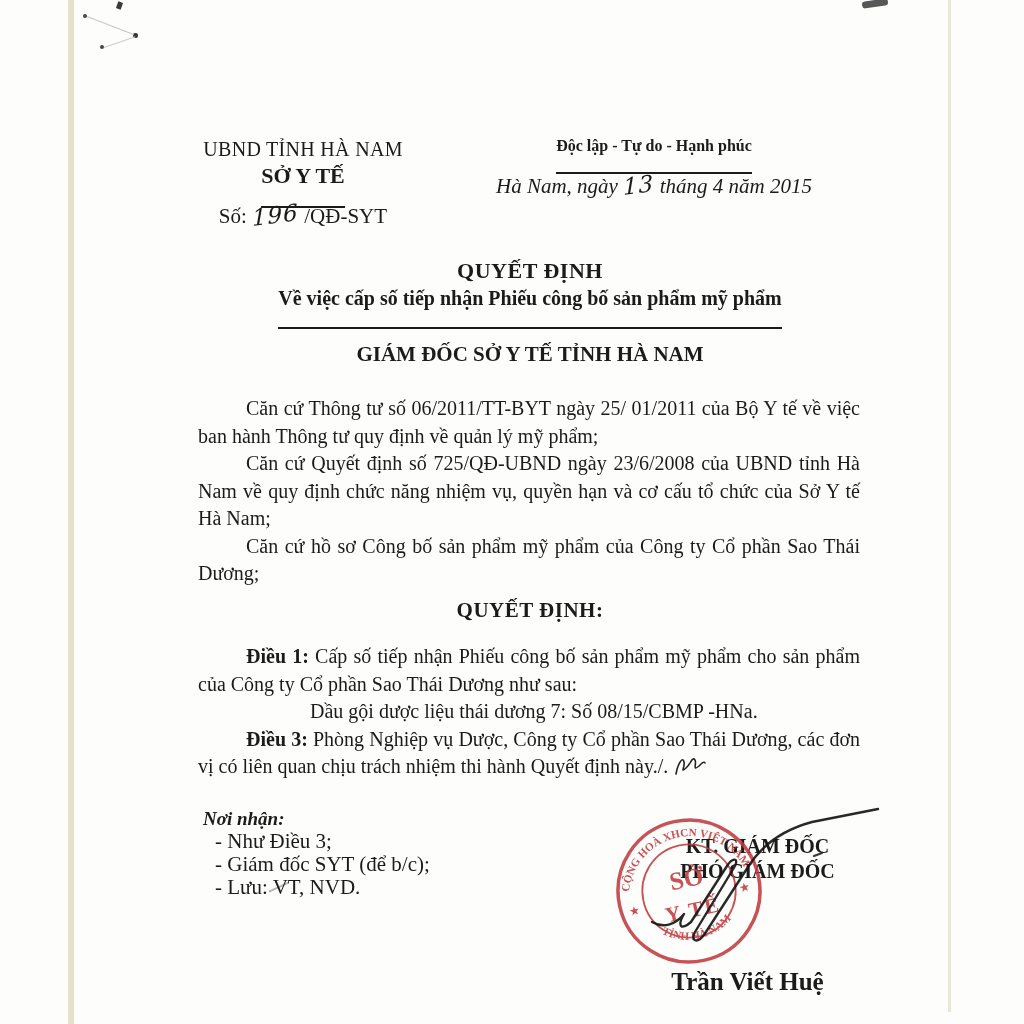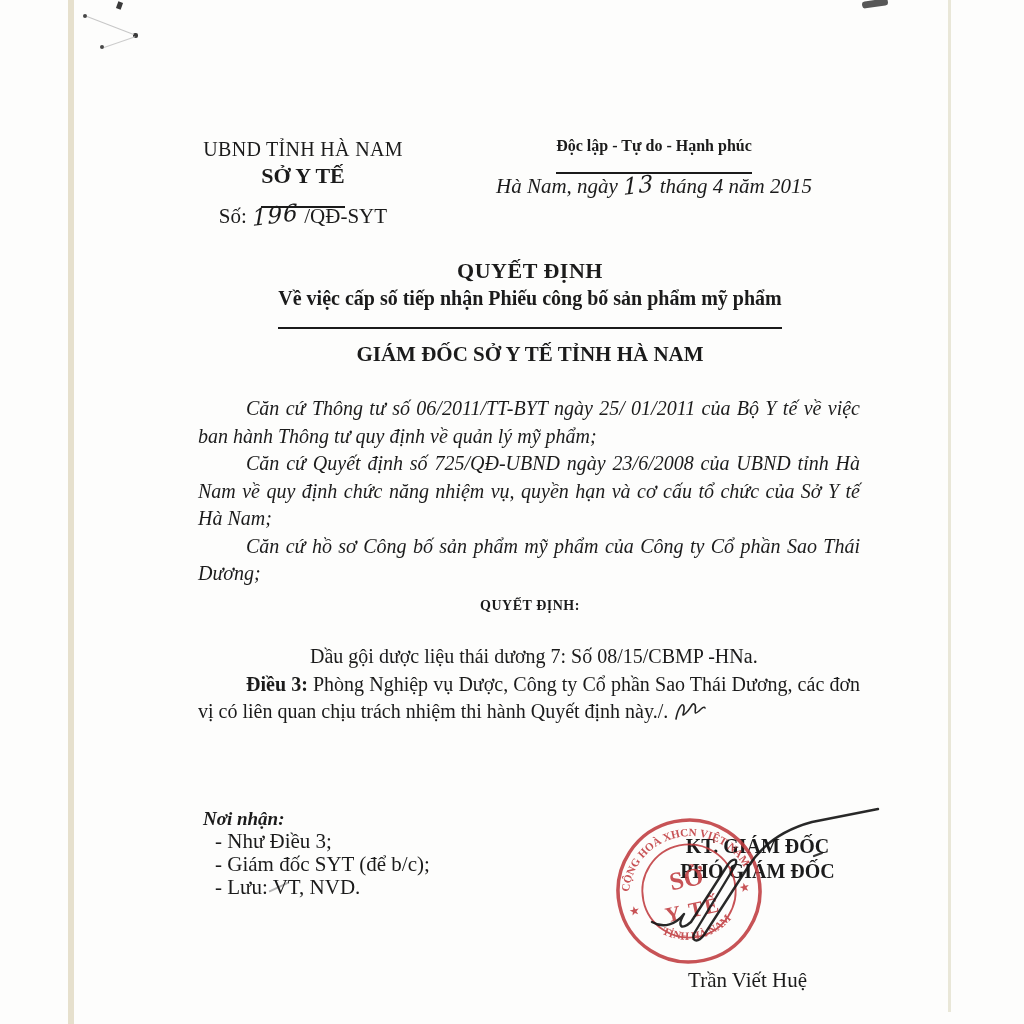--- a/index.html
+++ b/index.html
@@ -25,33 +25,33 @@
   .handwritten{
     display:inline-block;font-family:"DejaVu Serif", serif;font-style:italic;
     font-size:23px;transform:rotate(-7deg) skewX(-6deg);letter-spacing:1px;line-height:1;
   }
   
   .doc-title{left:200px;top:258px;width:660px;text-align:center;font-weight:bold;font-size:22px;letter-spacing:.5px;}
   .doc-subtitle{left:200px;top:287px;width:660px;text-align:center;font-weight:bold;font-size:20px;}
   .issuer{left:200px;top:342px;width:660px;text-align:center;font-weight:bold;font-size:21px;}
   
   .preamble{left:198px;top:395px;width:662px;font-size:20px;line-height:27.5px;text-align:justify;}
-  .preamble p{margin:0;text-indent:48px;font-style:italic;}
-  .resolve-heading{left:200px;top:598px;width:660px;text-align:center;font-weight:bold;font-size:14px;letter-spacing:.5px;}
+  .preamble p{margin:0;text-indent:48px;}
+  .resolve-heading{left:200px;top:598px;width:660px;text-align:center;font-weight:bold;font-size:21px;letter-spacing:.5px;}
   .articles{left:198px;top:643px;width:662px;font-size:20px;line-height:27.5px;text-align:justify;}
   .articles p{margin:0;text-indent:48px;}
   .articles p.product-line{text-indent:112px;text-align:left;}
   .initials-svg{display:inline-block;vertical-align:-6px;margin-left:4px;}
   
   .recipients{left:203px;top:808px;font-size:19px;}
   .recipients .label{font-weight:bold;font-style:italic;}
   .recipients .item{font-size:21px;line-height:23px;margin-left:12px;}
   
   .sign-title{left:625px;top:797px;width:265px;text-align:center;font-weight:bold;font-size:20px;line-height:25px;margin-top:37px;}
-  .signer-name{left:615px;top:968px;width:265px;text-align:center;font-weight:normal;font-size:21px;}
+  .signer-name{left:615px;top:968px;width:265px;text-align:center;font-weight:bold;font-size:25px;}
   .stamp-svg{left:613px;top:815px;width:152px;height:152px;opacity:.87;}
   .signature-svg{left:628px;top:792px;width:272px;height:150px;}
   
   .noise{position:absolute;background:#3a3a3a;}
   .n-topright{left:862px;top:0;width:26px;height:7px;border-radius:3px;transform:rotate(-8deg);opacity:.85;}
   .n-s1{left:117px;top:2px;width:5px;height:7px;transform:rotate(20deg);}
   .n-s2{left:83px;top:14px;width:4px;height:4px;border-radius:2px;background:#474747;}
   .n-s3{left:133px;top:33px;width:5px;height:5px;border-radius:2px;}
   .n-s4{left:100px;top:45px;width:4px;height:4px;border-radius:2px;background:#474747;}
   .n-l1{left:87px;top:16px;width:50px;height:1px;background:#c7c7c7;transform:rotate(21deg);transform-origin:left center;}
@@ -100,20 +100,21 @@
 
   <div class="abs preamble">
     <p>Căn cứ Thông tư số 06/2011/TT-BYT ngày 25/ 01/2011 của Bộ Y tế về việc ban hành Thông tư quy định về quản lý mỹ phẩm;</p>
     <p>Căn cứ Quyết định số 725/QĐ-UBND ngày 23/6/2008 của UBND tỉnh Hà Nam về quy định chức năng nhiệm vụ, quyền hạn và cơ cấu tổ chức của Sở Y tế Hà Nam;</p>
     <p>Căn cứ hồ sơ Công bố sản phẩm mỹ phẩm của Công ty Cổ phần Sao Thái Dương;</p>
   </div>
 
   <div class="abs resolve-heading">QUYẾT ĐỊNH:</div>
 
   <div class="abs articles">
+    <p><b>Điều 1:</b> <span>Cấp số tiếp nhận Phiếu công bố sản phẩm mỹ phẩm cho sản phẩm của Công ty Cổ phần Sao Thái Dương như sau:</span></p>
     <p class="product-line">Dầu gội dược liệu thái dương 7: Số 08/15/CBMP -HNa.</p>
     <p><b>Điều 3:</b> <span>Phòng Nghiệp vụ Dược, Công ty Cổ phần Sao Thái Dương, các đơn vị có liên quan chịu trách nhiệm thi hành Quyết định này./.</span><svg class="initials-svg" width="36" height="26" viewBox="0 0 36 26">
           <path d="M4,21 C6,10 11,3 12,9 C13,15 8,20 14,15 C19,11 20,3 23,7 C25,10 20,19 27,13 C30,10 32,8 33,10" fill="none" stroke="#222" stroke-width="1.6" stroke-linecap="round"></path>
         </svg></p>
   </div>
 
   <div class="abs recipients">
     <div class="label">Nơi nhận:</div>
     <div class="item">- Như Điều 3;</div>
     <div class="item">- Giám đốc SYT (để b/c);</div>

